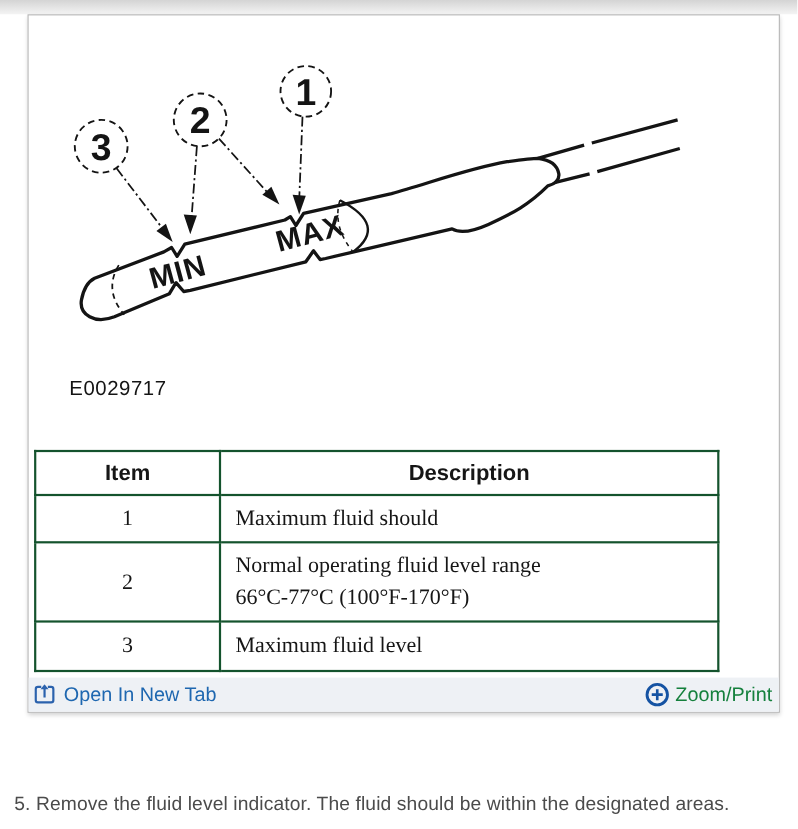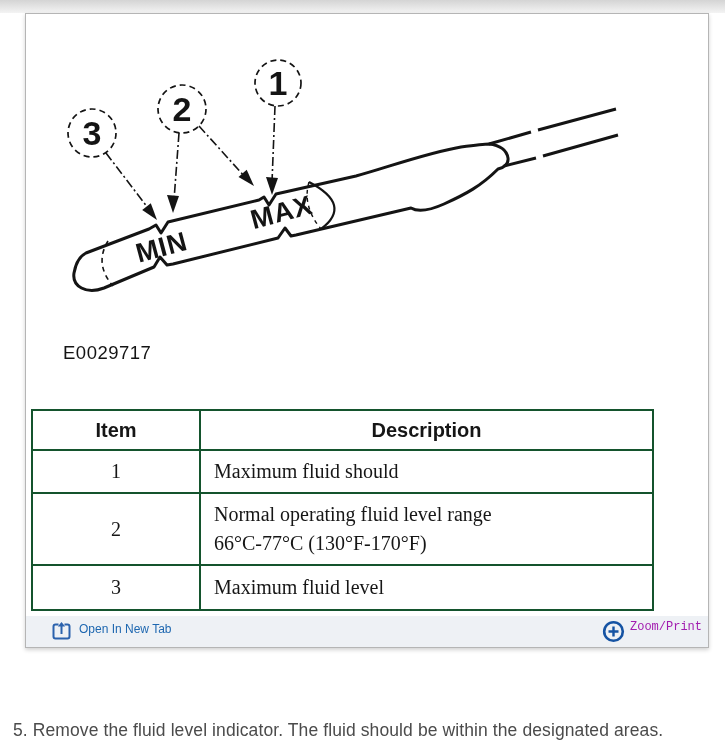--- a/index.html
+++ b/index.html
@@ -27,23 +27,23 @@
   td.cell-item { text-align:center; }
   td.cell-desc { text-align:left; padding:6px 10px 6px 13px; line-height:1.45; }
   tr.row-h1 td { height:39px; }
   tr.row-h2 td { height:65px; }
   tr.row-h3 td { height:45px; }
 
   
   .link-bar { position:absolute; left:0; bottom:0; width:682px; height:31px;
               background:#eef1f5; display:flex; align-items:center;
               justify-content:space-between; padding:0 6px 0 5px; }
-  .bar-link { display:flex; gap:7px; cursor:pointer;
-              font-size:12px; color:#1e67b0; text-decoration:none;margin-left:21px; }
-  .bar-link.right { color:#a21caf; gap:5px;font-family:Liberation Mono, monospace; }
+  .bar-link { display:flex; align-items:center; gap:7px; cursor:pointer;
+              font-size:18px; color:#1e67b0; text-decoration:none; }
+  .bar-link.right { color:#15803d; gap:5px; }
 
   .instruction { position:absolute; left:13px; top:720px; width:700px;
                  font-size:17.5px; color:#4b4b4b; letter-spacing:0.1px; }
 </style>
 </head>
 <body>
 
 <div class="page">
 
   <div class="top-strip"></div>
@@ -117,21 +117,21 @@
         <th>Description</th>
       </tr>
       <tr class="row-h1">
         <td class="cell-item">1</td>
         <td class="cell-desc">Maximum fluid should</td>
       </tr>
       <tr class="row-h2">
         <td class="cell-item">2</td>
         <td class="cell-desc">
           <div>Normal operating fluid level range</div>
-          <div>66°C-77°C (130°F-170°F)</div>
+          <div>66°C-77°C (100°F-170°F)</div>
         </td>
       </tr>
       <tr class="row-h3">
         <td class="cell-item">3</td>
         <td class="cell-desc">Maximum fluid level</td>
       </tr>
     </tbody>
       </table>
 
     <div class="link-bar">

